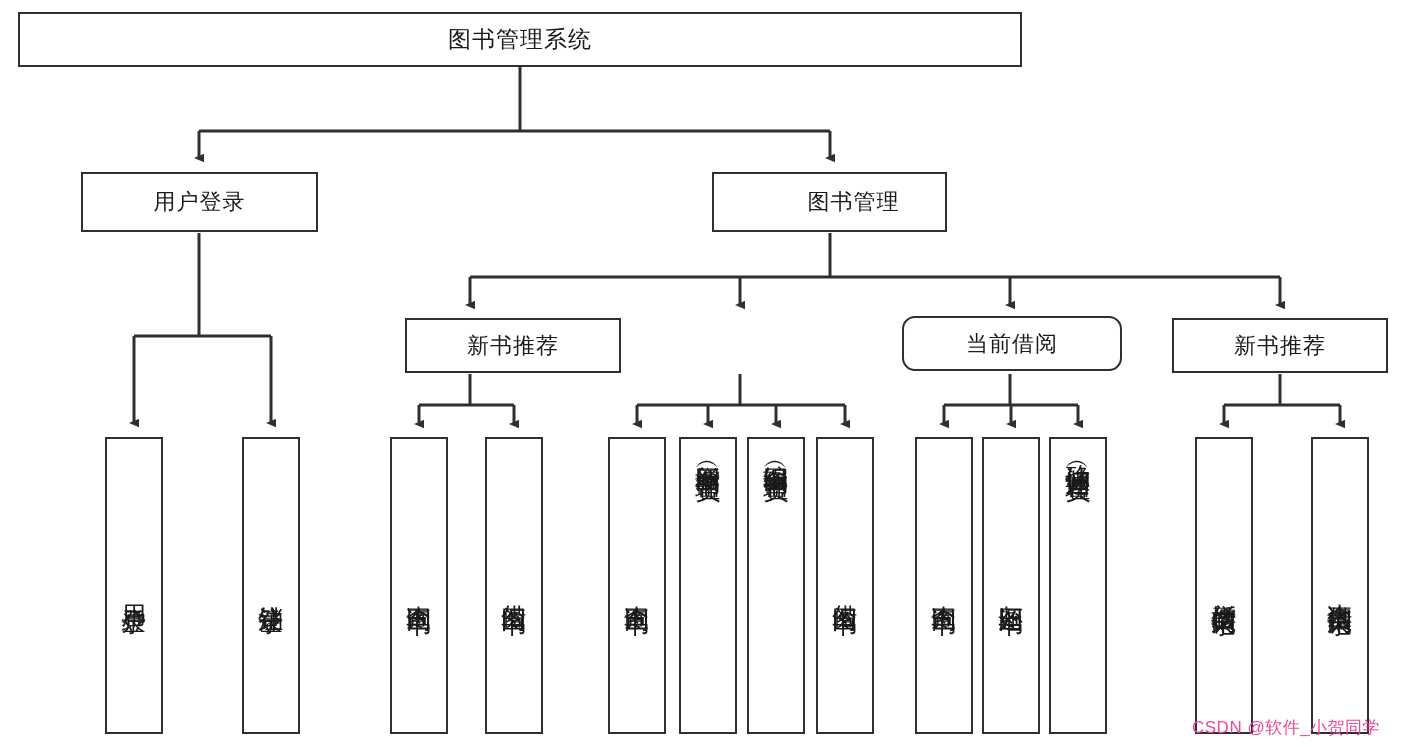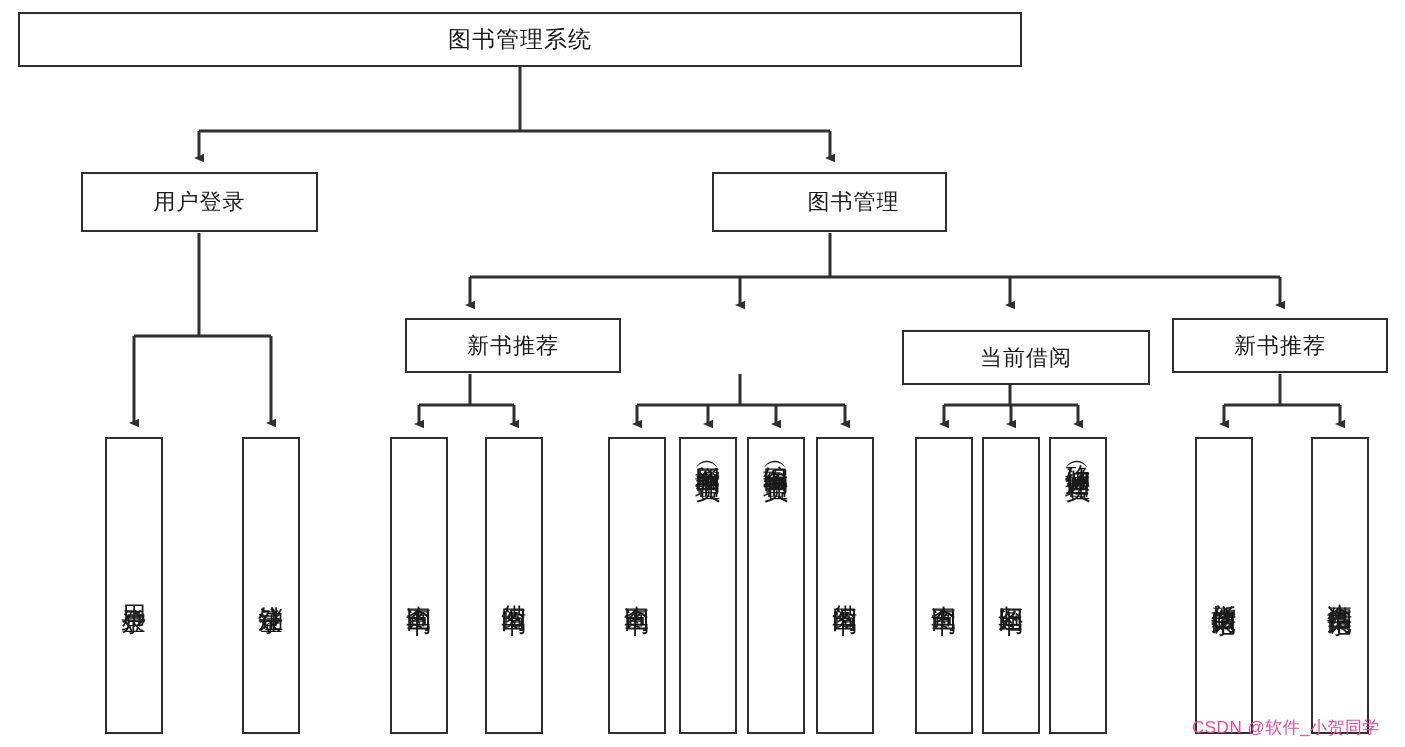--- a/index.html
+++ b/index.html
@@ -135,21 +135,21 @@
   <div class="node horizontal" style="left:81px; top:172px; width:237px; height:60px;">
     <span class="node-label">用户登录</span>
   </div>
   <div class="node horizontal" style="left:712px; top:172px; width:235px; height:60px;padding-left:48px;">
     <span class="node-label">图书管理</span>
   </div>
 
   <div class="node horizontal" style="left:362px; top:318px; width:216px; height:55px;margin-left:43px;">
     <span class="node-label">新书推荐</span>
   </div>
-  <div class="node horizontal" style="left:902px; top:330px; width:248px; height:55px;">
+  <div class="node horizontal" style="left:902px; top:316px; width:220px; height:55px;border-radius:13px;">
     <span class="node-label">当前借阅</span>
   </div>
   <div class="node horizontal" style="left:1172px; top:318px; width:216px; height:55px;">
     <span class="node-label">新书推荐</span>
   </div>
 
   <div class="node vertical centered" style="left:105px; top:437px; width:58px; height:297px;">
     <span class="node-label">用户登录</span>
   </div>
   <div class="node vertical centered" style="left:242px; top:437px; width:58px; height:297px;">

